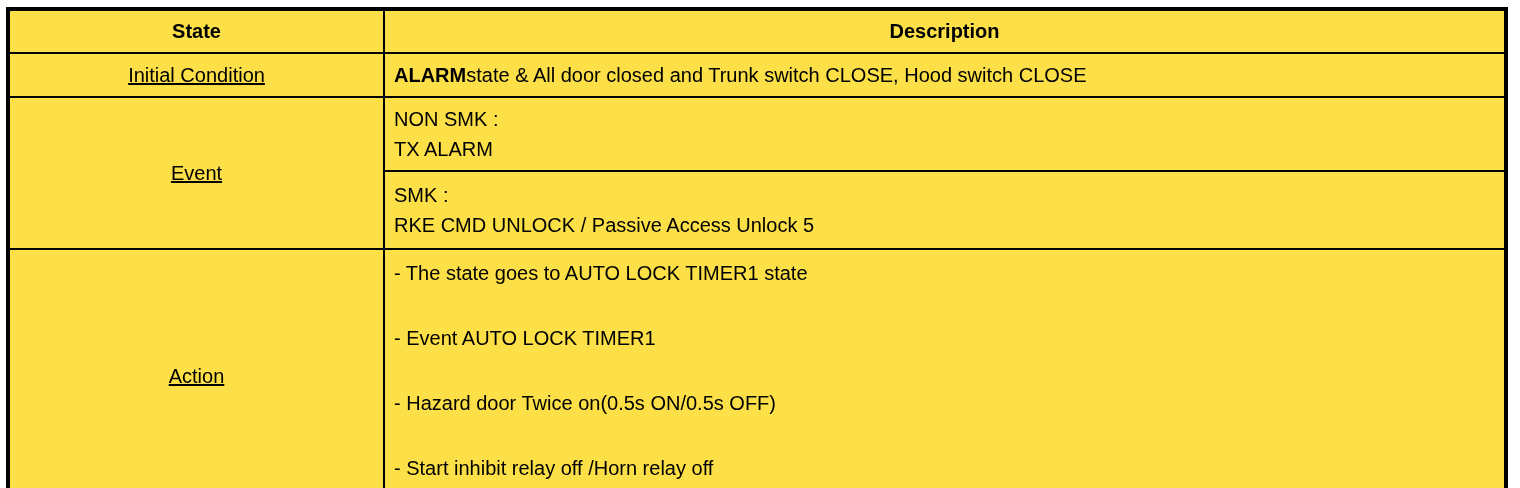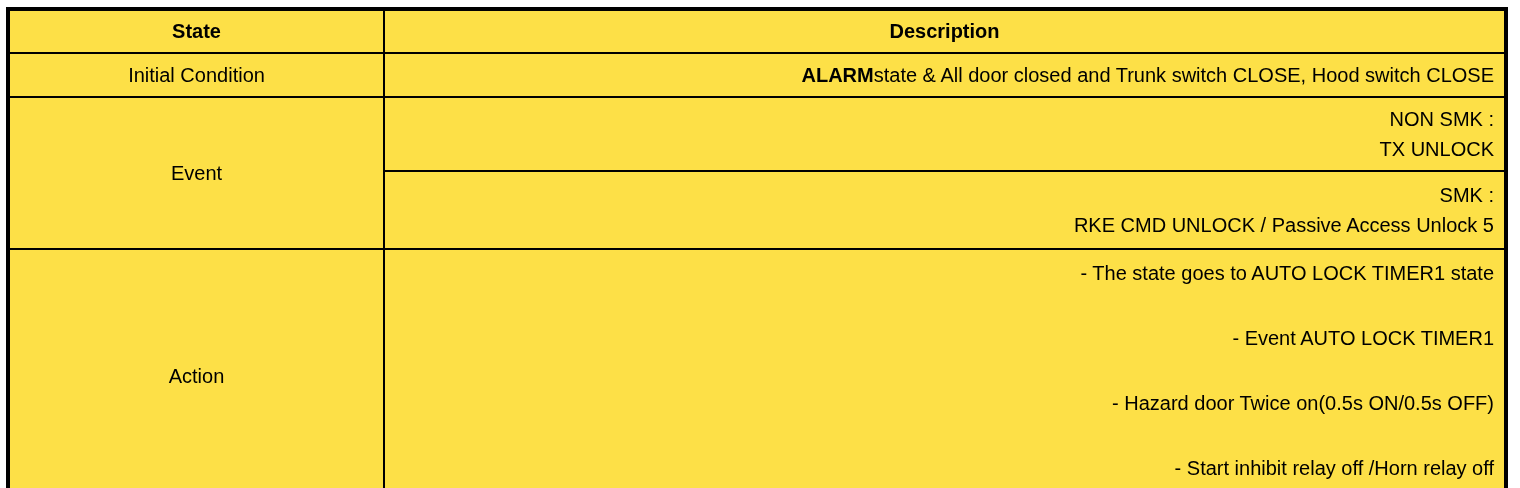--- a/index.html
+++ b/index.html
@@ -39,23 +39,24 @@
     font-weight: bold;
     text-align: center;
     vertical-align: middle;
     padding: 0;
   }
   .label-cell {
     text-align: center;
     vertical-align: middle;
     font-weight: normal;
     padding: 0;
+    text-decoration: underline;
   }
   .desc-cell {
-    text-align: right;
+    text-align: left;
     vertical-align: middle;
     padding: 0 10px 0 9px;
     line-height: 30px;
   }
   .row-initial td { height: 42px; }
   .row-event-1 td { height: 72px; margin-left: 25px; }
   .row-event-2 td { height: 76px; }
   .row-action td { height: 240px; }
   .desc-cell.single-line { line-height: 22px; }
   .action-cell {
@@ -87,21 +88,21 @@
 
       <tr class="row-initial">
         <td class="label-cell">Initial Condition</td>
         <td class="desc-cell single-line"><span class="bold-inline">ALARM</span><span>state &amp; All door closed and Trunk switch CLOSE, Hood switch CLOSE</span></td>
       </tr>
 
       <tr class="row-event-1">
         <td class="label-cell" rowspan="2">Event</td>
         <td class="desc-cell">
           <div>NON SMK :</div>
-          <div>TX UNLOCK</div>
+          <div>TX ALARM</div>
         </td>
       </tr>
 
       <tr class="row-event-2">
         <td class="desc-cell">
           <div>SMK :</div>
           <div>RKE CMD UNLOCK / Passive Access Unlock 5</div>
         </td>
       </tr>
 

